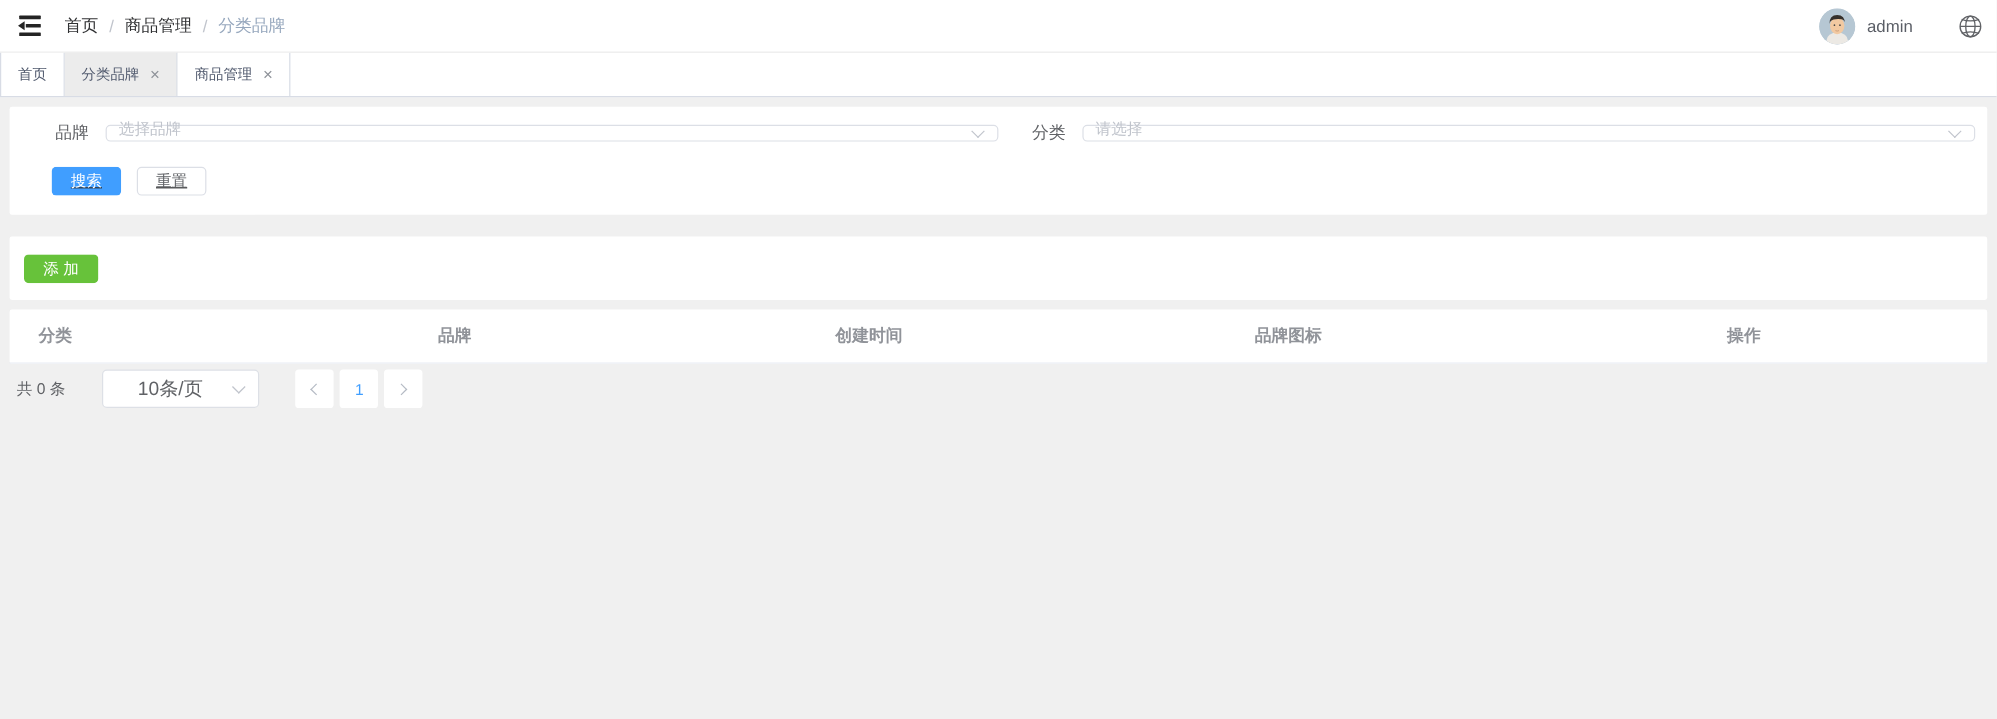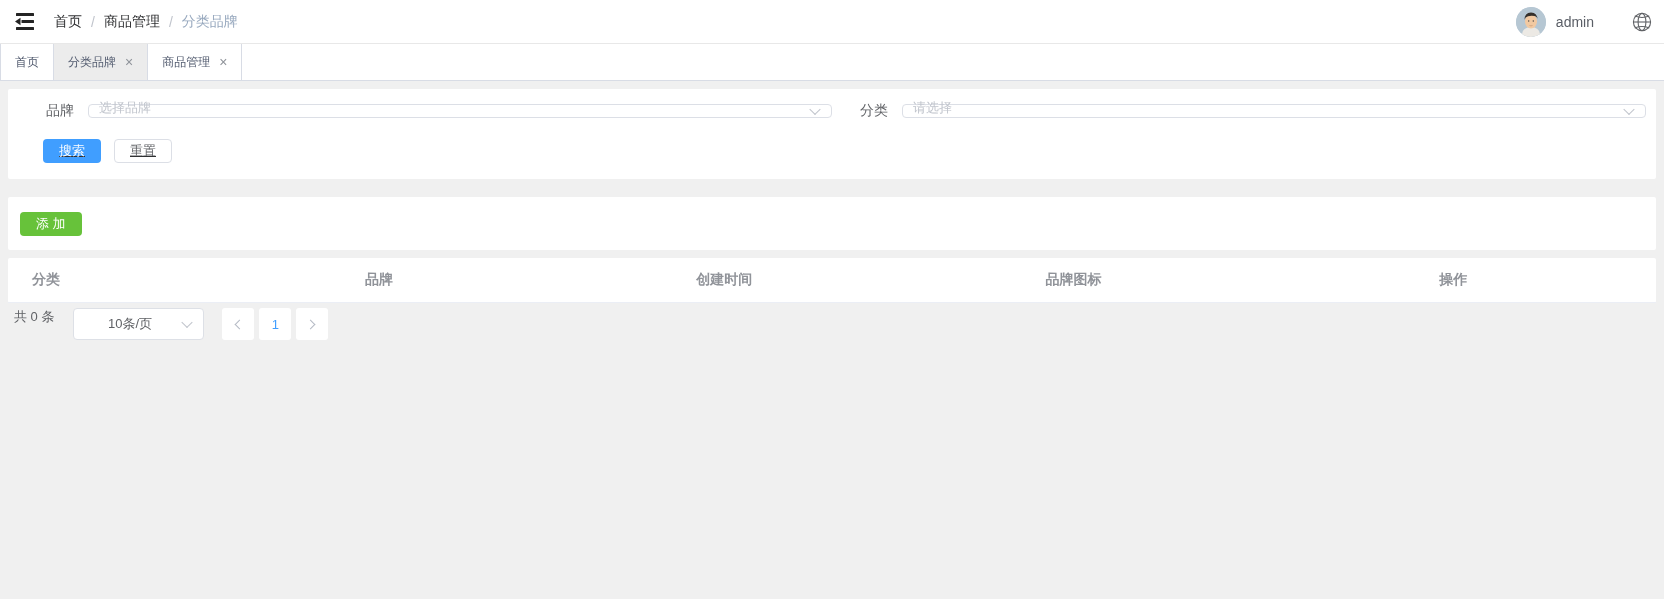--- a/index.html
+++ b/index.html
@@ -78,28 +78,28 @@
   .thead {
     display: grid; grid-template-columns: 1.15fr 2fr 2fr 2.05fr 2.35fr;
     height: 45px; align-items: center; border-bottom: 1px solid #ebeef5;
   }
   .th { font-size: 14px; font-weight: 700; color: #909399; text-align: center; }
   .th:first-child { text-align: left; padding-left: 24px; }
   .empty-row { height: 67px; display: flex; align-items: center; justify-content: center; }
   .empty-text { font-size: 14px; color: #909399; }
 
   
-  .pagination { margin-top: 5px; display: flex; align-items: flex-start; padding-left: 6px; }
+  .pagination { margin-top: 5px; display: flex; align-items: center; padding-left: 6px; gap: 12px; }
   .total { font-size: 13px; color: #606266; }
   .size-select {
     position: relative; margin-left: 19px; width: 131px; height: 32px;
     background: #fff; border: 1px solid #dde0e6; border-radius: 4px;
     display: flex; align-items: center; justify-content: center; cursor: pointer;
   }
-  .size-select .size-text { font-size: 13px; color: #606266; margin-right: 18px; }
+  .size-select .size-text { font-size: 16px; color: #606266; margin-right: 18px; }
   .pager { display: flex; margin-left: 18px; gap: 5px; }
   .page-btn {
     width: 32px; height: 32px; background: #fff; border-radius: 3px;
     display: flex; align-items: center; justify-content: center; cursor: pointer;
   }
   .page-num { font-size: 13px; color: #409eff; }
   .arrow { width: 7px; height: 7px; border-right: 1px solid #b4bac4; border-bottom: 1px solid #b4bac4; }
   .arrow.left  { transform: rotate(135deg); margin-left: 3px; }
   .arrow.right { transform: rotate(-45deg); margin-right: 3px; }
 </style>

